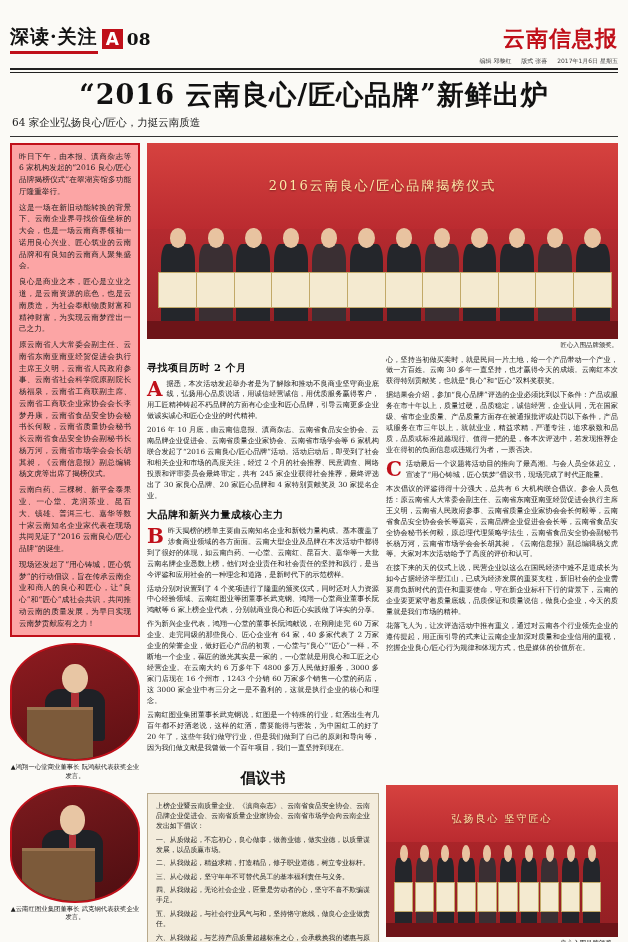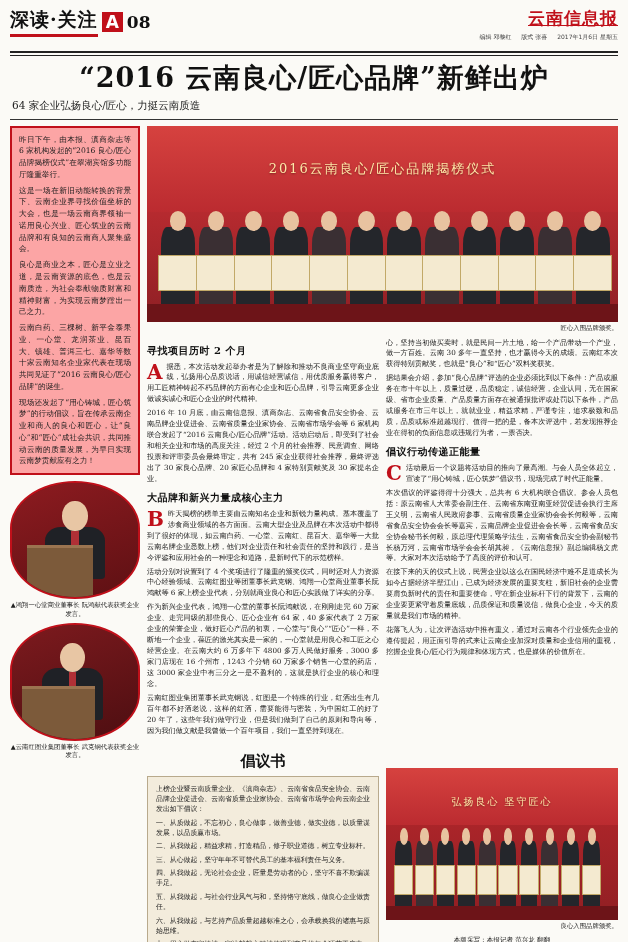--- a/index.html
+++ b/index.html
@@ -5,39 +5,39 @@
   * { box-sizing: border-box; }
   html, body { margin:0; padding:0; }
   body {
     width: 628px; height: 942px;
     background: #fbfaf6;
     font-family: "DejaVu Sans", "Liberation Sans", sans-serif;
     color: #1a1a1a;
     overflow: hidden;
     position: relative;
   }
-  .page { width:628px; height:942px; position:relative; padding: 7px 10px; }
+  .page { width:628px; height:942px; position:relative; padding: 24px 10px; }
 
   
   .masthead { display:flex; align-items:flex-start; justify-content:space-between; height:40px; }
   .mh-left { display:flex; align-items:center; gap:4px; }
   .mh-title {
     font-family: "DejaVu Serif", "Liberation Serif", serif;
     font-weight:bold; font-size:19px; letter-spacing:1px;
     color:#111; border-bottom:3px solid #c0101a; padding-bottom:1px;
   }
   .mh-page {
     background:#c0101a; color:#fff; font-weight:bold; font-size:17px;
     padding:1px 4px; line-height:1.1;
   }
   .mh-pagenum { font-family:"DejaVu Serif", serif; font-weight:bold; font-size:17px; color:#111; }
   .mh-right { text-align:right; }
   .mh-logo {
     color:#c0101a; font-family:"DejaVu Serif","Liberation Serif",serif;
-    font-weight:bold; font-size:17px; letter-spacing:1px;text-decoration:underline;
+    font-weight:bold; font-size:22px; letter-spacing:1px;
   }
   .mh-meta { font-size:6px; color:#444; margin-top:3px; }
   .mh-meta span { margin-left:8px; }
 
   .rule-thick { height:2px; background:#222; margin:4px 0 0 0; }
   .rule-thin { height:1px; background:#222; margin:1.5px 0 6px 0; }
 
   
   .headline {
     font-family:"DejaVu Serif","Liberation Serif",serif;
@@ -202,20 +202,21 @@
   <div class="subhead">64 家企业弘扬良心/匠心，力挺云南质造</div>
   <div class="rule-sub"></div>
 
   <div class="grid">
 
     <div class="col-left">
       <div class="lead-box">
         <p>昨日下午，由本报、滇商杂志等 6 家机构发起的“2016 良心/匠心品牌揭榜仪式”在翠湖宾馆多功能厅隆重举行。</p>
         <p>这是一场在新旧动能转换的背景下、云南企业界寻找价值坐标的大会，也是一场云南商界领袖一诺用良心兴业、匠心筑业的云南品牌和有良知的云南商人聚集盛会。</p>
         <p>良心是商业之本，匠心是立业之道，是云南资源的底色，也是云南质造，为社会奉献物质财富和精神财富，为实现云南梦蹚出一己之力。</p>
+        <p>原云南省人大常委会副主任、云南省东南亚南亚经贸促进会执行主席王义明，云南省人民政府参事、云南省社会科学院原副院长杨福泉，云南省工商联副主席、云南省工商联企业家协会会长李梦丹康，云南省食品安全协会秘书长何毅，云南省质量协会秘书长云南省食品安全协会副秘书长杨万河，云南省市场学会会长胡其昶，《云南信息报》副总编辑杨文虎等出席了揭榜仪式。</p>
         <p>云南白药、三棵树、新平金泰果业、一心堂、龙润茶业、昆百大、镇雄、普洱三七、嘉华等数十家云南知名企业家代表在现场共同见证了“2016 云南良心/匠心品牌”的诞生。</p>
         <p>现场还发起了“用心铸城，匠心筑梦”的行动倡议，旨在传承云南企业和商人的良心和匠心，让“良心”和“匠心”成社会共识，共同推动云南的质量发展，为早日实现云南梦贡献应有之力！</p>
       </div>
 
       <div class="photo-wrap">
         <div class="oval-photo">
           <div class="scene">
             <div class="portrait-bg"></div>
             <div class="speaker-body"></div>
             <div class="speaker-head"></div>
@@ -311,21 +312,20 @@
           </p>
           <p>活动分别对设置到了 4 个奖项进行了隆重的颁奖仪式，同时还对人力资源中心经验领域、云南红图业等团董事长武克钢、鸿翔一心堂商业董事长阮鸿献等 6 家上榜企业代表，分别就商业良心和匠心实践做了详实的分享。</p>
           <p>作为新兴企业代表，鸿翔一心堂的董事长阮鸿献说，在刚刚走完 60 万家企业、走完同级的那些良心、匠心企业有 64 家，40 多家代表了 2 万家企业的荣誉企业，做好匠心产品的初衷，一心堂与“良心”“匠心”一样，不断地一个企业，葆匠的激光其实是一家的，一心堂就是用良心和工匠之心经营企业。在云南大约 6 万多年下 4800 多万人民做好服务，3000 多家门店现在 16 个州市，1243 个分销 60 万家多个销售一心堂的药店，这 3000 家企业中有三分之一是不盈利的，这就是执行企业的核心和理念。</p>
           <p>云南红图业集团董事长武克钢说，红图是一个特殊的行业，红酒出生有几百年都不好酒老说，这样的红酒，需要能得与密装，为中国红工的好了 20 年了，这些年我们做守行业，但是我们做到了自己的原则和导向等，因为我们做文献是我曾做一个百年项目，我们一直坚持到现在。</p>
         </div>
 
         <div class="col-right body-col">
           <p>心，坚持当初做买卖时，就是民间一片土地，给一个产品带动一个产业，做一方百姓。云南 30 多年一直坚持，也才赢得今天的成绩。云南红本次获得特别贡献奖，也就是“良心”和“匠心”双料奖获奖。</p>
           <p>据结果会介绍，参加“良心品牌”评选的企业必须比到以下条件：产品或服务在市十年以上，质量过硬，品质稳定，诚信经营，企业认同，无在国家级、省市企业质量、产品质量方面存在被通报批评或处罚以下条件，产品或服务在市三年以上，就就业业，精益求精，严谨专注，追求极致和品质，品质或标准超越现行、值得一把的是，备本次评选中，若发现推荐企业在得初的负面信息或违规行为者，一票否决。</p>
 
-          <div class="sec-head">倡议行动传递正能量</div>
           <p>
             <span class="dropcap">C</span>
             <span>活动最后一个议题将活动目的推向了最高潮。与会人员全体起立，宣读了“用心铸城，匠心筑梦”倡议书，现场完成了时代正能量。</span>
           </p>
           <p>本次倡议的评鉴得得十分强大，总共有 6 大机构联合倡议。参会人员包括：原云南省人大常委会副主任、云南省东南亚南亚经贸促进会执行主席王义明，云南省人民政府参事、云南省质量企业家协会会长何毅等，云南省食品安全协会会长等嘉宾，云南品牌企业促进会会长等，云南省食品安全协会秘书长何毅，原总理代理策略学法生，云南省食品安全协会副秘书长杨万河，云南省市场学会会长胡其昶，《云南信息报》副总编辑杨文虎等。大家对本次活动给予了高度的评价和认可。</p>
           <p>在接下来的天的仪式上说，民营企业以这么在国民经济中难不足道成长为如今占据经济半壁江山，已成为经济发展的重要支柱，新旧社会的企业需要肩负新时代的责任和重要使命，守在新企业标杆下行的背景下，云南的企业要更紧守着质量底线，品质保证和质量说信，做良心企业，今天的质量就是我们市场的精神。</p>
           <p>花落飞人为，让次评选活动中推有重义，通过对云南各个行业领先企业的遵传提起，用正面引导的式来让云南企业加深对质量和企业信用的重视，挖握企业良心/匠心行为规律和体现方式，也是媒体的价值所在。</p>
         </div>
       </div>
 

